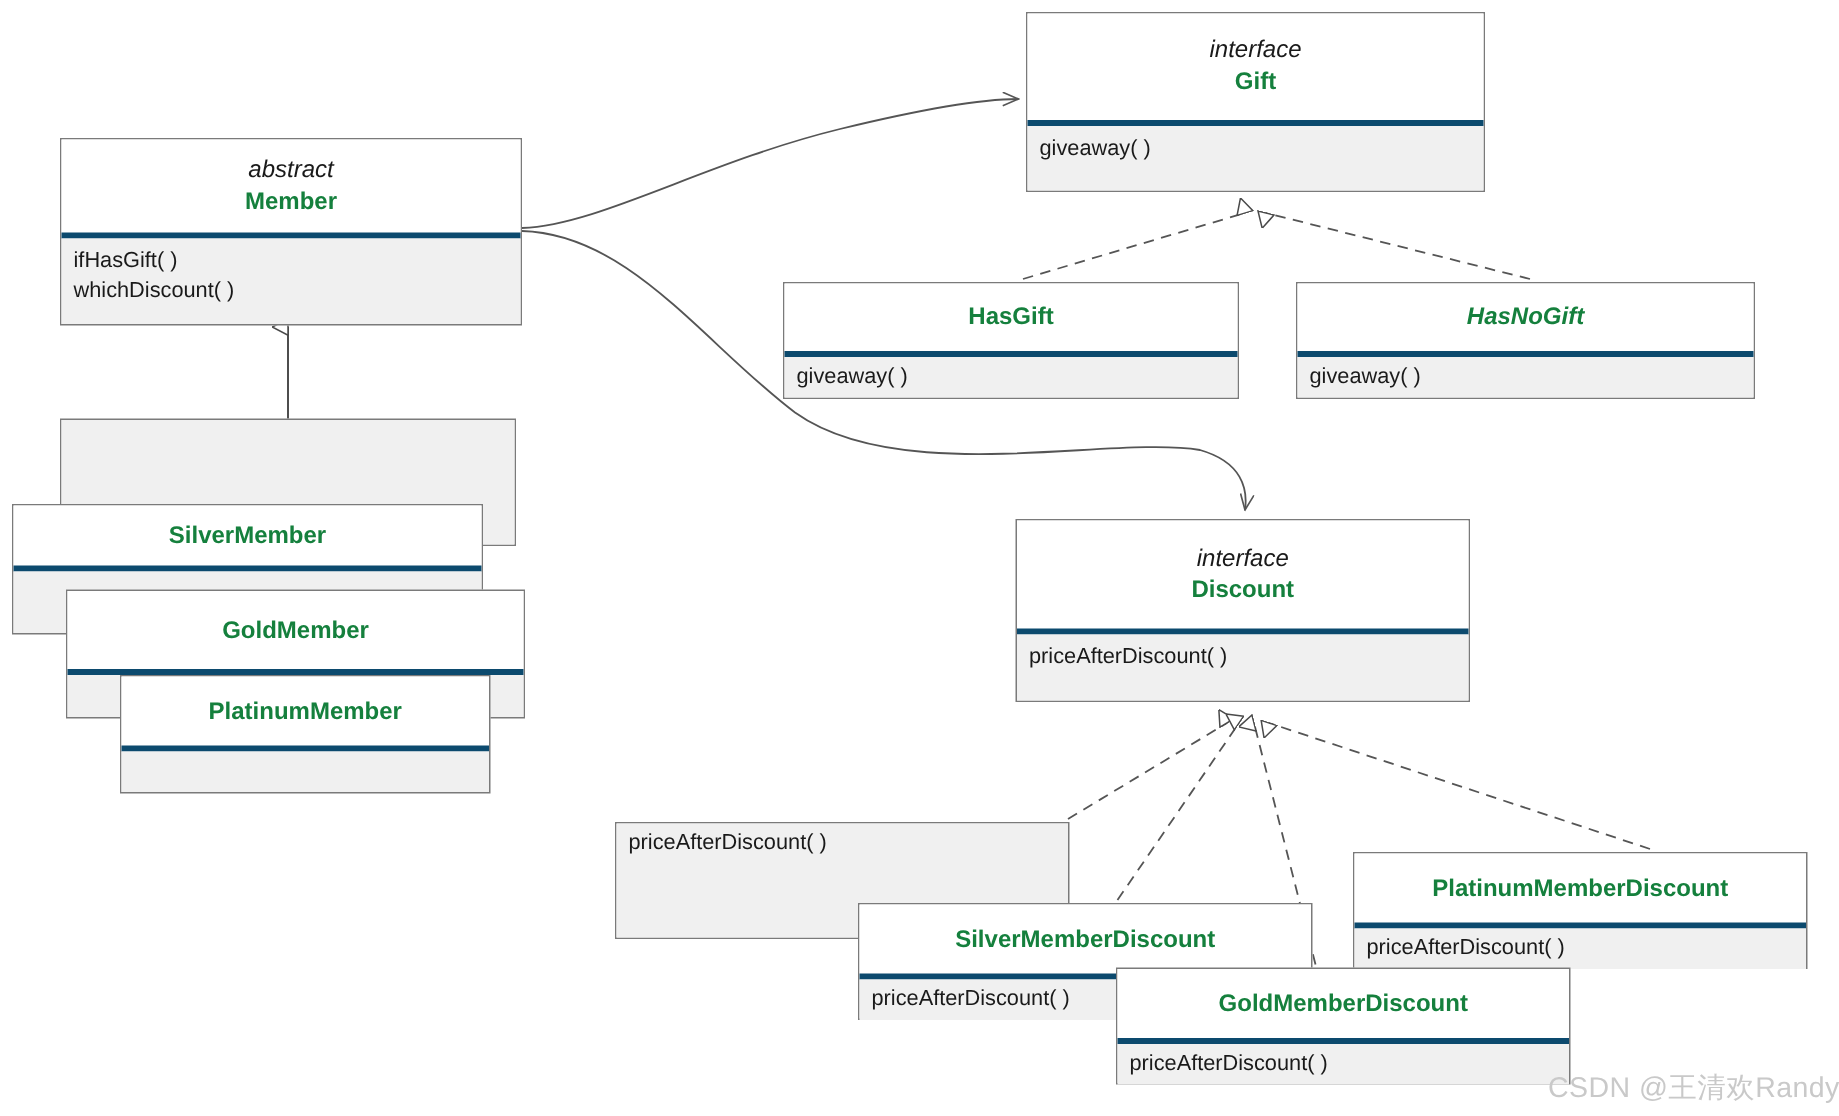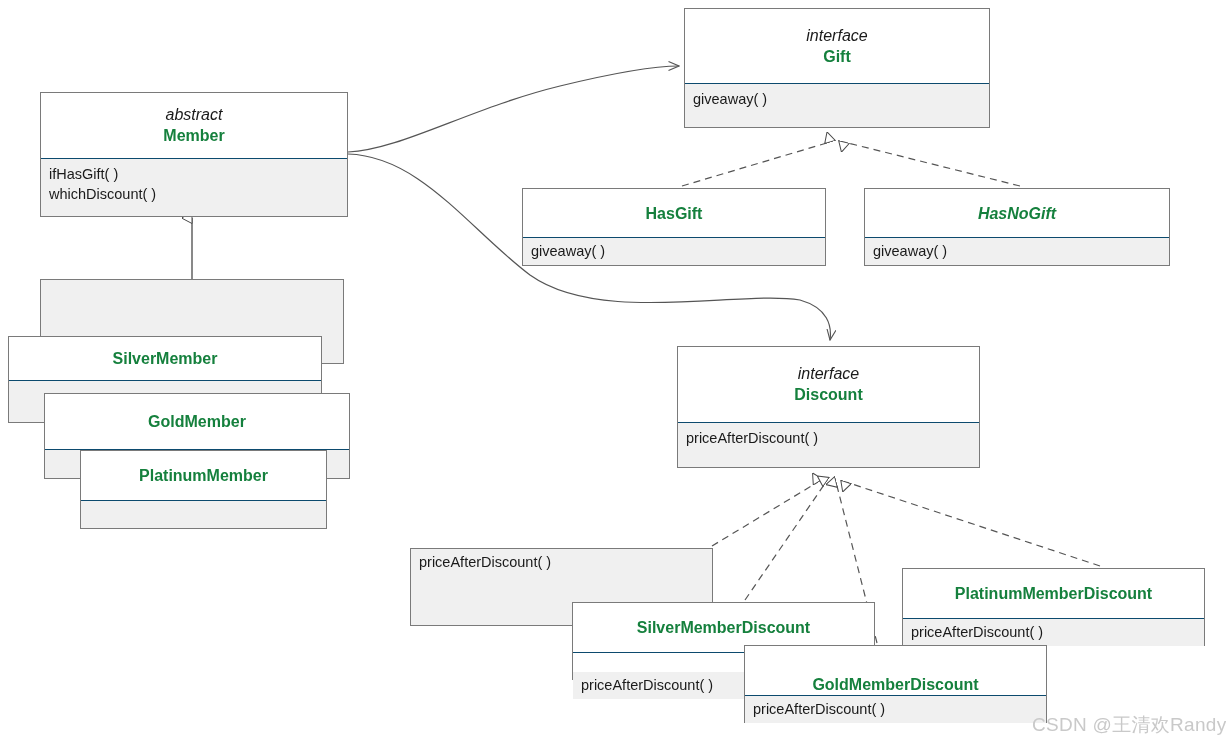--- a/index.html
+++ b/index.html
@@ -35,21 +35,21 @@
   }
   .uml-header {
     box-sizing: border-box;
     background: #ffffff;
     display: flex;
     flex-direction: column;
     align-items: center;
     justify-content: center;
     text-align: center;
     padding: 0 6px;
-    border-bottom: 1px solid #0c4a6e;
+    border-bottom: 4px solid #0c4a6e;
     flex: none;
   }
   .stereotype {
     font-style: italic;
     font-size: 16px;
     color: #1a1a1a;
     line-height: 20px;
   }
   .cls-name {
     font-weight: bold;
@@ -213,31 +213,31 @@
 
   <div class="uml-box" style="left:902px; top:568px; width:303px; height:78px; z-index:12;">
     <div class="uml-header" style="height:50px;">
       <div class="cls-name">PlatinumMemberDiscount</div>
     </div>
     <div class="uml-body" style="padding-top:3px;">
       <div class="member-line">priceAfterDiscount( )</div>
     </div>
   </div>
 
-  <div class="uml-box" style="left:572px; top:602px; width:303px; height:78px; z-index:13;gap:19px;">
+  <div class="uml-box" style="left:572px; top:602px; width:303px; height:78px; z-index:13;">
     <div class="uml-header" style="height:50px;">
       <div class="cls-name">SilverMemberDiscount</div>
     </div>
     <div class="uml-body" style="padding-top:3px;">
       <div class="member-line">priceAfterDiscount( )</div>
     </div>
   </div>
 
   <div class="uml-box" style="left:744px; top:645px; width:303px; height:78px; z-index:14;">
-    <div class="uml-header" style="height:50px;justify-content:flex-end;">
+    <div class="uml-header" style="height:50px;">
       <div class="cls-name">GoldMemberDiscount</div>
     </div>
     <div class="uml-body" style="padding-top:3px;">
       <div class="member-line">priceAfterDiscount( )</div>
     </div>
   </div>
 
   <div class="watermark" style="left:1032px; top:712px; z-index:30;">CSDN @王清欢Randy</div>
 
 </div>

